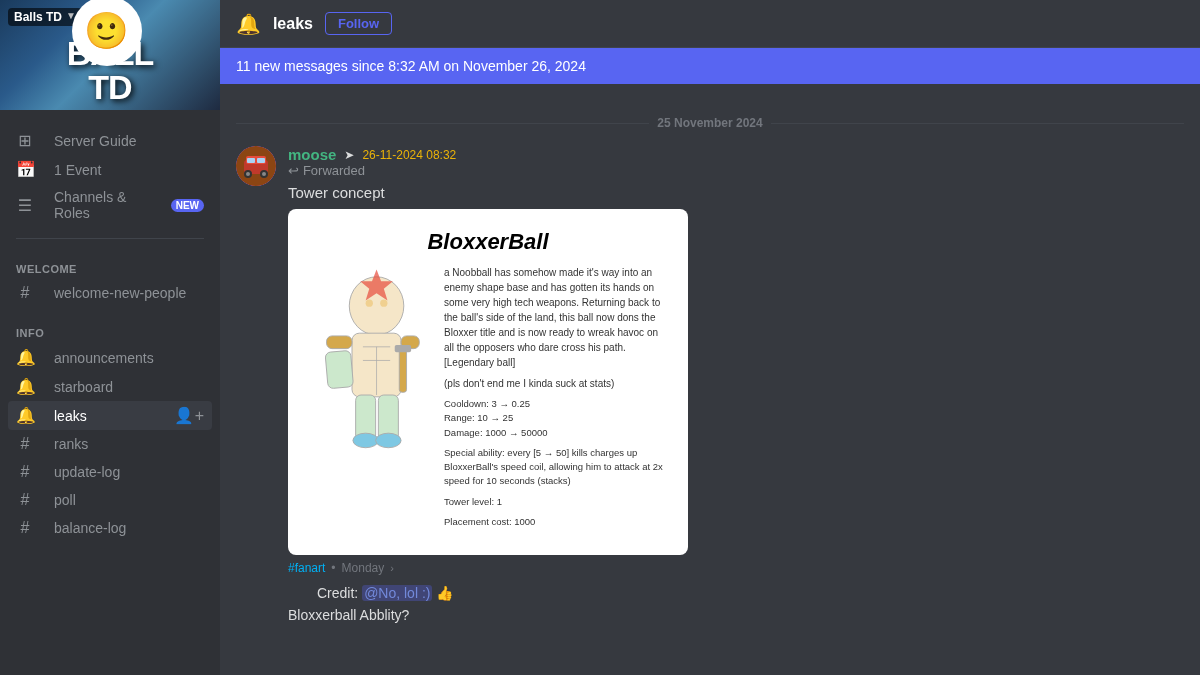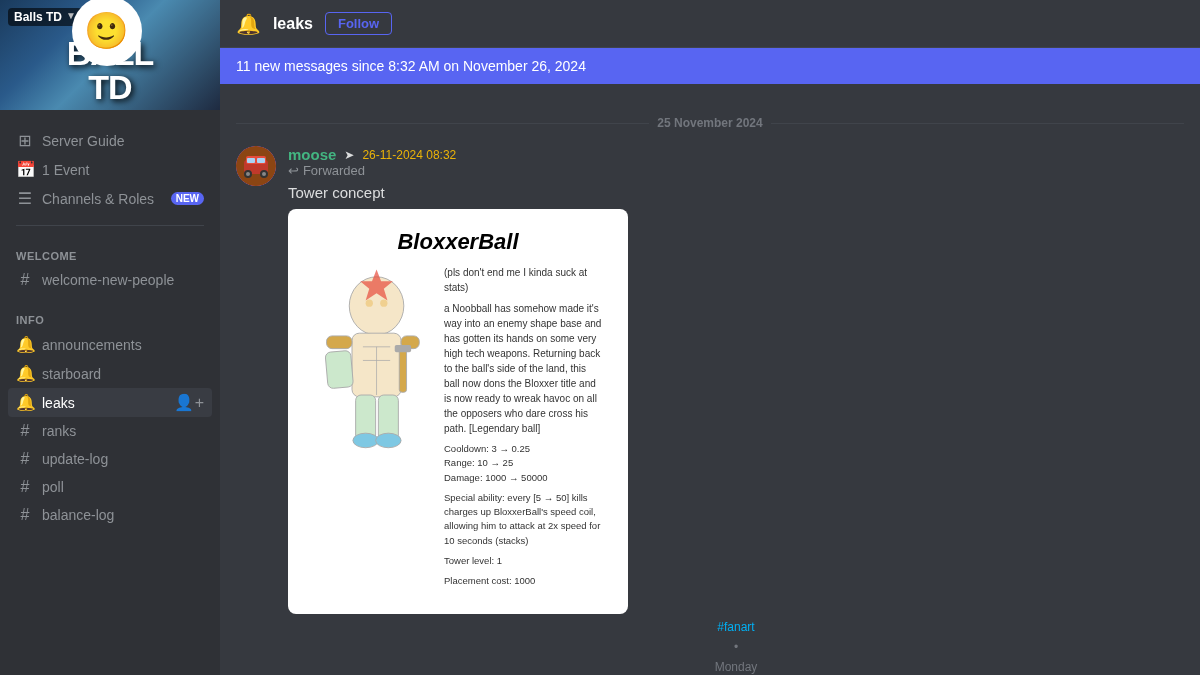--- a/index.html
+++ b/index.html
@@ -98,20 +98,21 @@
     .sidebar-item .icon {
       font-size: 16px;
       width: 18px;
       text-align: center;
       flex-shrink: 0;
     }
 
     .sidebar-item .label {
       font-size: 14px;
       font-weight: 500;
+      margin-left: 12px;
     }
 
     .badge-new {
       background: #5865f2;
       color: white;
       font-size: 10px;
       font-weight: 700;
       padding: 1px 5px;
       border-radius: 8px;
       margin-left: auto;
@@ -276,21 +277,21 @@
     .tower-concept-text {
       font-size: 15px;
       color: #dcddde;
       margin-bottom: 8px;
     }
 
     
     .image-embed {
       background: white;
       border-radius: 8px;
-      width: 340px;
+      width: 400px;
       padding: 20px 24px;
       color: #000;
     }
 
     .embed-title {
       font-size: 22px;
       font-weight: 900;
       color: #000;
       text-align: center;
       margin-bottom: 10px;
@@ -328,21 +329,20 @@
     }
 
     
     .source-tag {
       display: flex;
       align-items: center;
       gap: 6px;
       font-size: 12px;
       color: #72767d;
       margin-top: 6px;
-      flex-direction: column;
     }
 
     .source-tag .channel-ref {
       color: #00b0f4;
       font-weight: 500;
     }
 
     .source-tag .arrow {
       font-size: 11px;
     }
@@ -542,23 +542,23 @@
                 <line x1="50" y1="90" x2="80" y2="90" stroke="#aaa" stroke-width="0.8"></line>
                 <line x1="50" y1="105" x2="80" y2="105" stroke="#aaa" stroke-width="0.8"></line>
                 <line x1="65" y1="90" x2="65" y2="143" stroke="#aaa" stroke-width="0.8"></line>
 
                 <rect x="90" y="90" width="8" height="50" rx="3" fill="#d4a84b" stroke="#aaa" stroke-width="1"></rect>
                 <rect x="85" y="88" width="18" height="8" rx="2" fill="#aaa"></rect>
               </svg>
             </div>
 
             <div class="embed-text-content">
-              <p>(pls don't end me I kinda suck at stats)</p>
               <p>a Noobball has somehow made it's way into an enemy shape base and has gotten its hands on some very high tech weapons. Returning back to the ball's side of the land, this ball now dons the Bloxxer title and is now ready to wreak havoc on all the opposers who dare cross his path.
 [Legendary ball]</p>
+              <p>(pls don't end me I kinda suck at stats)</p>
               <p class="stats" style="white-space:pre-line;">Cooldown: 3 → 0.25
 Range: 10 → 25
 Damage: 1000 → 50000</p>
               <p class="stats" style="margin-top:4px;">Special ability: every [5 → 50] kills charges up BloxxerBall's speed coil, allowing him to attack at 2x speed for 10 seconds (stacks)</p>
               <p class="stats" style="">Tower level: 1</p>
               <p class="stats">Placement cost: 1000</p>
             </div>
           </div>
         </div>
 

